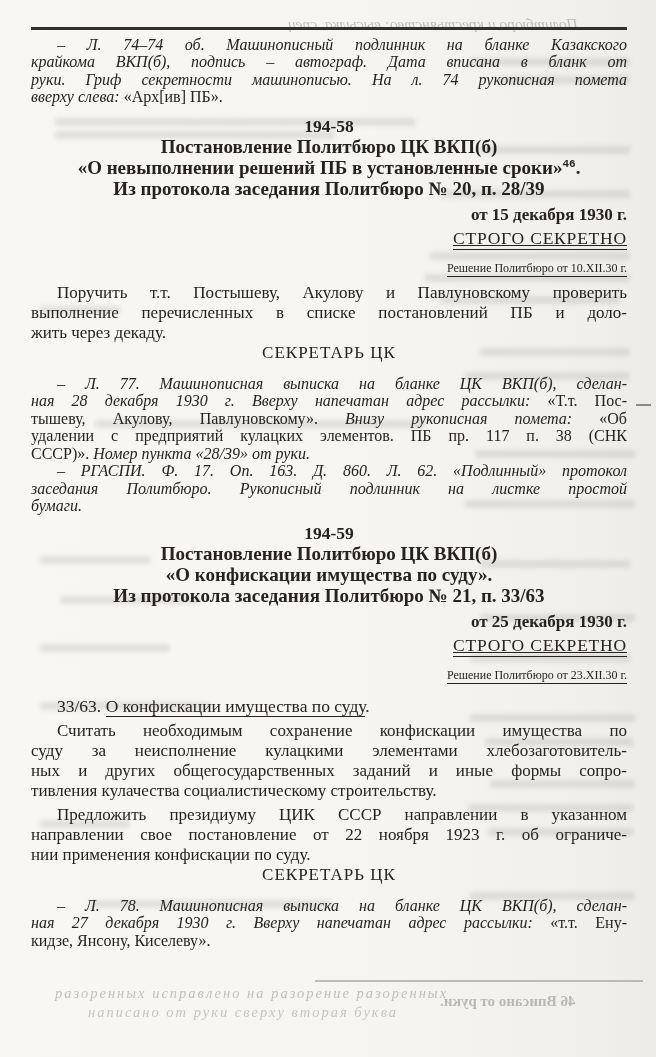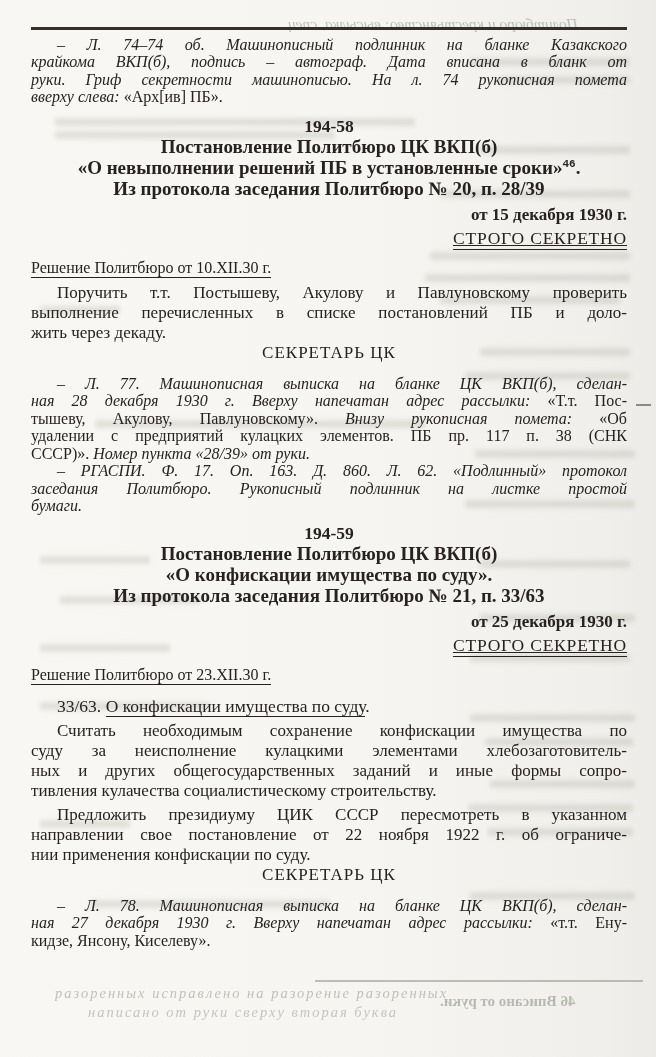--- a/index.html
+++ b/index.html
@@ -24,21 +24,21 @@
   .indent{text-indent:26px;}
   
   .center{text-align:center;}
   .doc-number{font-weight:bold;font-size:17.5px;line-height:20px;margin-top:10px;}
   .doc-number.d2{margin-top:8px;}
   .doc-title{font-weight:bold;font-size:19px;line-height:21px;}
   .doc-title sup{font-size:11px;line-height:0;font-family:Liberation Mono, monospace;}
   .date-line{text-align:right;font-weight:bold;font-size:17px;line-height:20px;margin-top:6px;}
   .stamp-line{text-align:right;font-size:17.5px;line-height:22px;margin-top:2px;text-decoration:underline;}
   .stamp{border-bottom:1.8px solid #262220;padding-bottom:1px;letter-spacing:.8px;}
-  .decision-line{text-align:left;font-size:16px;line-height:22px;margin-top:8px;}
+  .decision-line{text-align:right;font-size:12px;line-height:22px;margin-top:8px;}
   .decision{border-bottom:1.6px solid #262220;padding-bottom:1px;}
   .item-line{font-size:17.5px;line-height:21px;margin-top:10px;text-indent:26px;}
   .item-title{border-bottom:1.6px solid #262220;padding-bottom:.5px;}
   
   .para{font-size:17px;line-height:20px;margin:4px 0 0;}
   .signature{text-align:center;font-size:17px;line-height:20px;letter-spacing:1px;margin-top:0;}
   
   .ghost-layer{position:absolute;inset:0;z-index:1;}
   .ghost{position:absolute;color:#8f958b;white-space:nowrap;}
   .g-head{top:15px;left:328px;width:250px;font-style:italic;font-size:15.5px;
@@ -143,22 +143,22 @@
     <div class="stamp-line"><span class="stamp">СТРОГО СЕКРЕТНО</span></div>
     <div class="decision-line"><span class="decision">Решение Политбюро от 23.XII.30 г.</span></div>
     <div class="item-line"><span>33/63. </span><span class="item-title">О конфискации имущества по суду</span><span>.</span></div>
     <p class="para">
       <span class="ln indent">Считать необходимым сохранение конфискации имущества по</span>
       <span class="ln">суду за неисполнение кулацкими элементами хлебозаготовитель-</span>
       <span class="ln">ных и других общегосударственных заданий и иные формы сопро-</span>
       <span class="ln last">тивления кулачества социалистическому строительству.</span>
     </p>
     <p class="para">
-      <span class="ln indent">Предложить президиуму ЦИК СССР пересмотреть в указанном</span>
-      <span class="ln">направлении свое постановление от 22 ноября 1922 г. об ограниче-</span>
+      <span class="ln indent">Предложить президиуму ЦИК СССР направлении в указанном</span>
+      <span class="ln">направлении свое постановление от 22 ноября 1923 г. об ограниче-</span>
       <span class="ln last">нии применения конфискации по суду.</span>
     </p>
     <div class="signature">СЕКРЕТАРЬ ЦК</div>
 
     <p class="note mt">
       <span class="ln indent">– Л. 78. Машинописная выписка на бланке ЦК ВКП(б), сделан-</span>
       <span class="ln"><span>ная 27 декабря 1930 г. Вверху напечатан адрес рассылки: </span><span class="up">«т.т. Ену-</span></span>
       <span class="ln last up">кидзе, Янсону, Киселеву».</span>
     </p>
 

